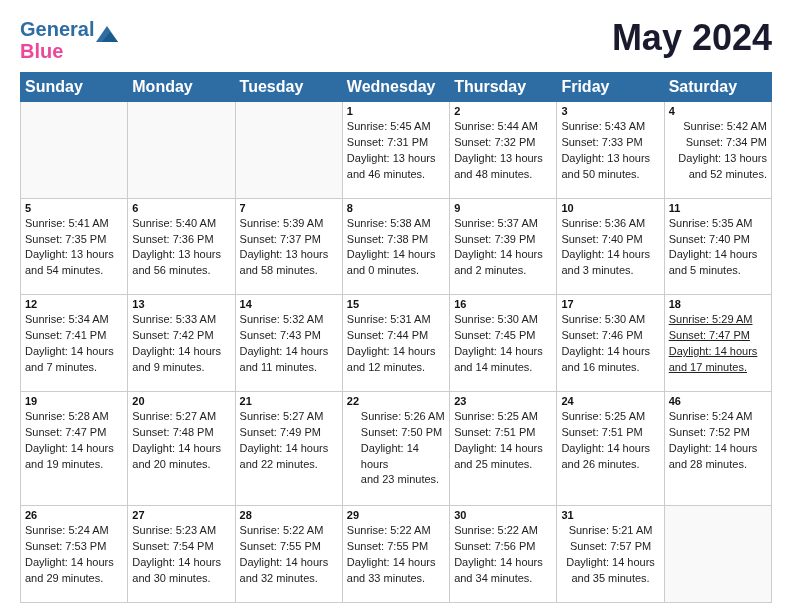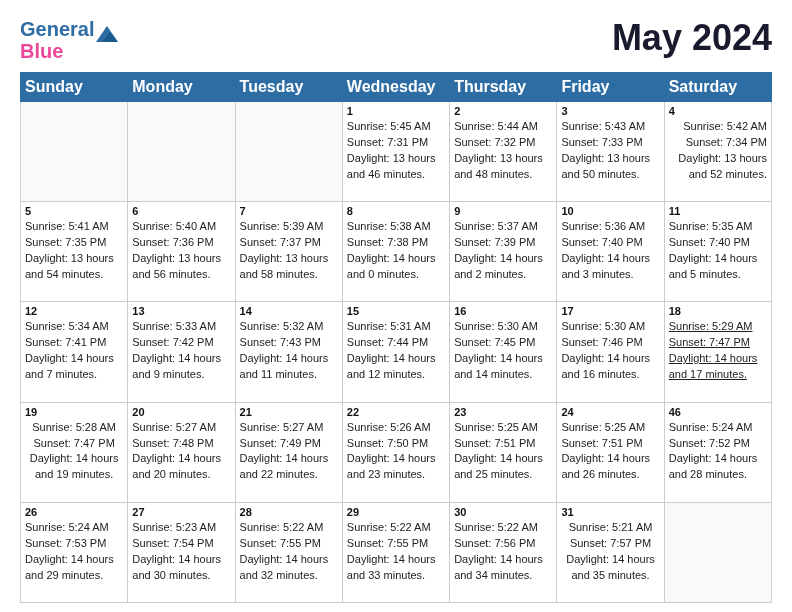--- a/index.html
+++ b/index.html
@@ -258,42 +258,42 @@
             <span class="day-num">18</span>
             <div class="day-info" style="white-space: pre-line; text-decoration: underline;">Sunrise: 5:29 AM
 Sunset: 7:47 PM
 Daylight: 14 hours
 and 17 minutes.</div>
           </td>
         </tr>
         <tr>
           <td>
             <span class="day-num">19</span>
-            <div class="day-info" style="white-space: pre-line; text-align: center;">Sunrise: 5:28 AM
+            <div class="day-info" style="white-space: pre-line;">Sunrise: 5:28 AM
 Sunset: 7:47 PM
 Daylight: 14 hours
 and 19 minutes.</div>
           </td>
           <td>
             <span class="day-num">20</span>
             <div class="day-info" style="white-space: pre-line;">Sunrise: 5:27 AM
 Sunset: 7:48 PM
 Daylight: 14 hours
 and 20 minutes.</div>
           </td>
           <td>
             <span class="day-num">21</span>
             <div class="day-info" style="white-space: pre-line;">Sunrise: 5:27 AM
 Sunset: 7:49 PM
 Daylight: 14 hours
 and 22 minutes.</div>
           </td>
           <td>
             <span class="day-num">22</span>
-            <div class="day-info" style="white-space: pre-line;">Sunrise: 5:26 AM
+            <div class="day-info" style="white-space: pre-line; margin-left: 14px;">Sunrise: 5:26 AM
 Sunset: 7:50 PM
 Daylight: 14 hours
 and 23 minutes.</div>
           </td>
           <td>
             <span class="day-num">23</span>
             <div class="day-info" style="white-space: pre-line;">Sunrise: 5:25 AM
 Sunset: 7:51 PM
 Daylight: 14 hours
 and 25 minutes.</div>

